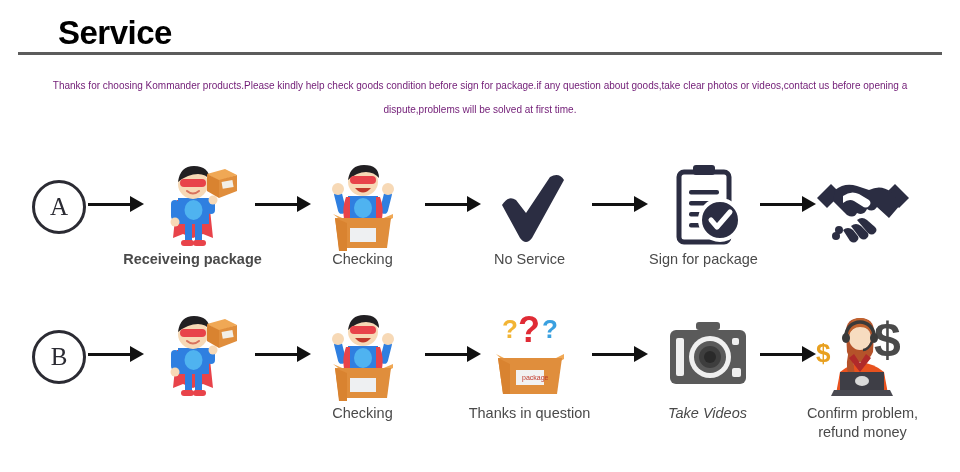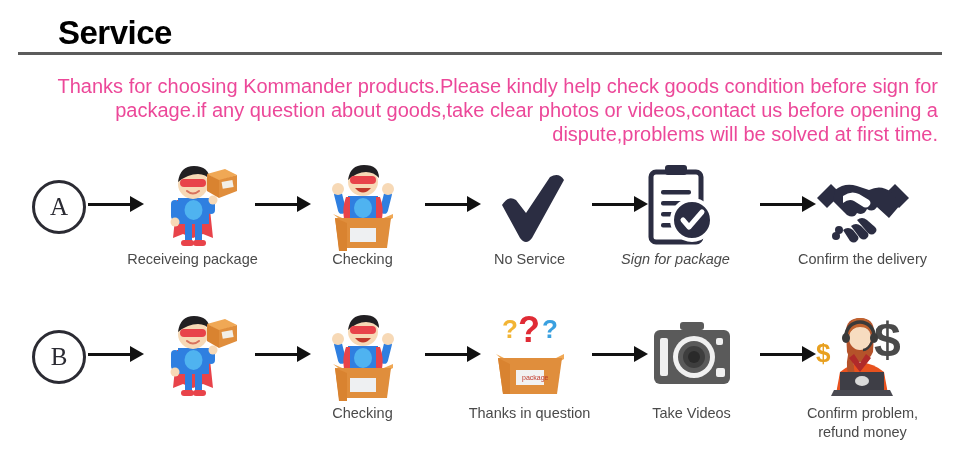--- a/index.html
+++ b/index.html
@@ -19,21 +19,21 @@
     font-size:33px;font-weight:bold;color:#000000;
     letter-spacing:-0.5px;line-height:38px;margin-left:40px;
   }
   .divider{
     position:absolute;left:18px;top:52px;width:924px;height:3px;
     background:#5c5c5c;
   }
 
   .intro{
     position:absolute;left:22px;top:74px;width:916px;
-    text-align:right;font-size:20px;line-height:24px;color:#ec4899;
+    text-align:center;font-size:10px;line-height:24px;color:#701a75;
   }
 
   
   .row{position:absolute;left:0;width:960px;height:130px;}
   .row-a{top:160px;}
   .row-b{top:310px;}
 
   .badge{
     position:absolute;left:32px;top:20px;
     width:48px;height:48px;border:3px solid #2b2b33;border-radius:50%;
@@ -71,21 +71,21 @@
 
   <div class="row row-a">
 
     <div class="badge">A</div>
 
     <div class="arrow" style="left:88px;top:34px;">
       <div class="shaft"></div>
         <div class="head"></div>
     </div>
 
-    <div class="step" style="left:105px;">
+    <div class="step" style="left:105px;font-weight:bold;">
       <div class="art">
         <svg width="92" height="92" viewBox="0 0 92 92">
 
           <path d="M30 40 L62 40 L66 78 L56 74 L46 78 L36 74 L26 78 Z" fill="#e8434a"></path>
 
           <rect x="38" y="62" width="7" height="20" fill="#2f7fe0"></rect>
           <rect x="48" y="62" width="7" height="20" fill="#2f7fe0"></rect>
           <rect x="34" y="80" width="13" height="6" rx="3" fill="#e8434a"></rect>
           <rect x="46" y="80" width="13" height="6" rx="3" fill="#e8434a"></rect>
 
@@ -161,21 +161,21 @@
         </svg>
       </div>
       <div class="cap">No Service</div>
     </div>
 
     <div class="arrow" style="left:592px;top:34px;">
       <div class="shaft"></div>
         <div class="head"></div>
     </div>
 
-    <div class="step" style="left:588px;font-style:italic;">
+    <div class="step" style="left:616px;">
       <div class="art">
         <svg width="92" height="92" viewBox="0 0 92 92">
           <rect x="21" y="12" width="50" height="70" rx="5" fill="none" stroke="#2b2d42" stroke-width="5"></rect>
           <rect x="35" y="5" width="22" height="10" rx="3" fill="#2b2d42"></rect>
           <rect x="31" y="30" width="30" height="4.5" rx="2" fill="#2b2d42"></rect>
           <rect x="31" y="41" width="30" height="4.5" rx="2" fill="#2b2d42"></rect>
           <rect x="31" y="52" width="18" height="4.5" rx="2" fill="#2b2d42"></rect>
           <rect x="31" y="63" width="14" height="4.5" rx="2" fill="#2b2d42"></rect>
           <circle cx="62" cy="60" r="20" fill="#2b2d42" stroke="#ffffff" stroke-width="4"></circle>
           <path d="M53 60 l6 7 l13 -15" stroke="#ffffff" stroke-width="5" fill="none" stroke-linecap="round" stroke-linejoin="round"></path>
@@ -196,21 +196,20 @@
           <path d="M96 38 l-14-14 l-10 10 l14 14 z" fill="#2b2d42"></path>
           <path d="M22 30 q10-8 22-4 l12 4 q12-6 22 2 l10 12 l-12 14 l-12-11 q-4 6-10 2 q-3 7-10 4 q-3 6-10 2 l-14-14 z" fill="#2b2d42"></path>
           <path d="M30 36 q8-6 16-2 l10 6 q3 3 0 6 q-3 3-7 0 l-8-5 q-5-3-11 2 z" fill="#ffffff"></path>
           <path d="M44 60 q5-4 10 0 l8 7 q3 3 0 6 q-3 3-7 0 z" fill="#2b2d42"></path>
           <path d="M38 66 q5-4 10 0 l6 6 q3 3 0 6 q-3 3-7 0 z" fill="#2b2d42"></path>
           <path d="M30 70 q5-4 10 0 l4 5 q3 3 0 6 q-3 3-7 0 z" fill="#2b2d42"></path>
           <circle cx="26" cy="70" r="4" fill="#2b2d42"></circle>
           <circle cx="23" cy="76" r="4" fill="#2b2d42"></circle>
         </svg>
       </div>
-      <div class="cap">Confirm the delivery</div>
     </div>
   </div>
 
   <div class="row row-b">
 
     <div class="badge">B</div>
 
     <div class="arrow" style="left:88px;top:34px;">
       <div class="shaft"></div>
         <div class="head"></div>
@@ -290,21 +289,21 @@
         </svg>
       </div>
       <div class="cap">Thanks in question</div>
     </div>
 
     <div class="arrow" style="left:592px;top:34px;">
       <div class="shaft"></div>
         <div class="head"></div>
     </div>
 
-    <div class="step" style="left:604px;">
+    <div class="step" style="left:620px;font-style:italic;">
       <div class="art">
         <svg width="92" height="92" viewBox="0 0 92 92">
           <rect x="34" y="12" width="24" height="8" rx="3" fill="#5a5a5a"></rect>
           <rect x="8" y="20" width="76" height="54" rx="6" fill="#5a5a5a"></rect>
           <rect x="14" y="28" width="8" height="38" rx="2" fill="#f0f0f0"></rect>
           <circle cx="48" cy="47" r="21" fill="#f0f0f0"></circle>
           <circle cx="48" cy="47" r="16" fill="#5a5a5a"></circle>
           <circle cx="48" cy="47" r="11" fill="#3e3e3e"></circle>
           <circle cx="48" cy="47" r="6" fill="#2a2a2a"></circle>
           <rect x="70" y="28" width="7" height="7" rx="2" fill="#f0f0f0"></rect>

